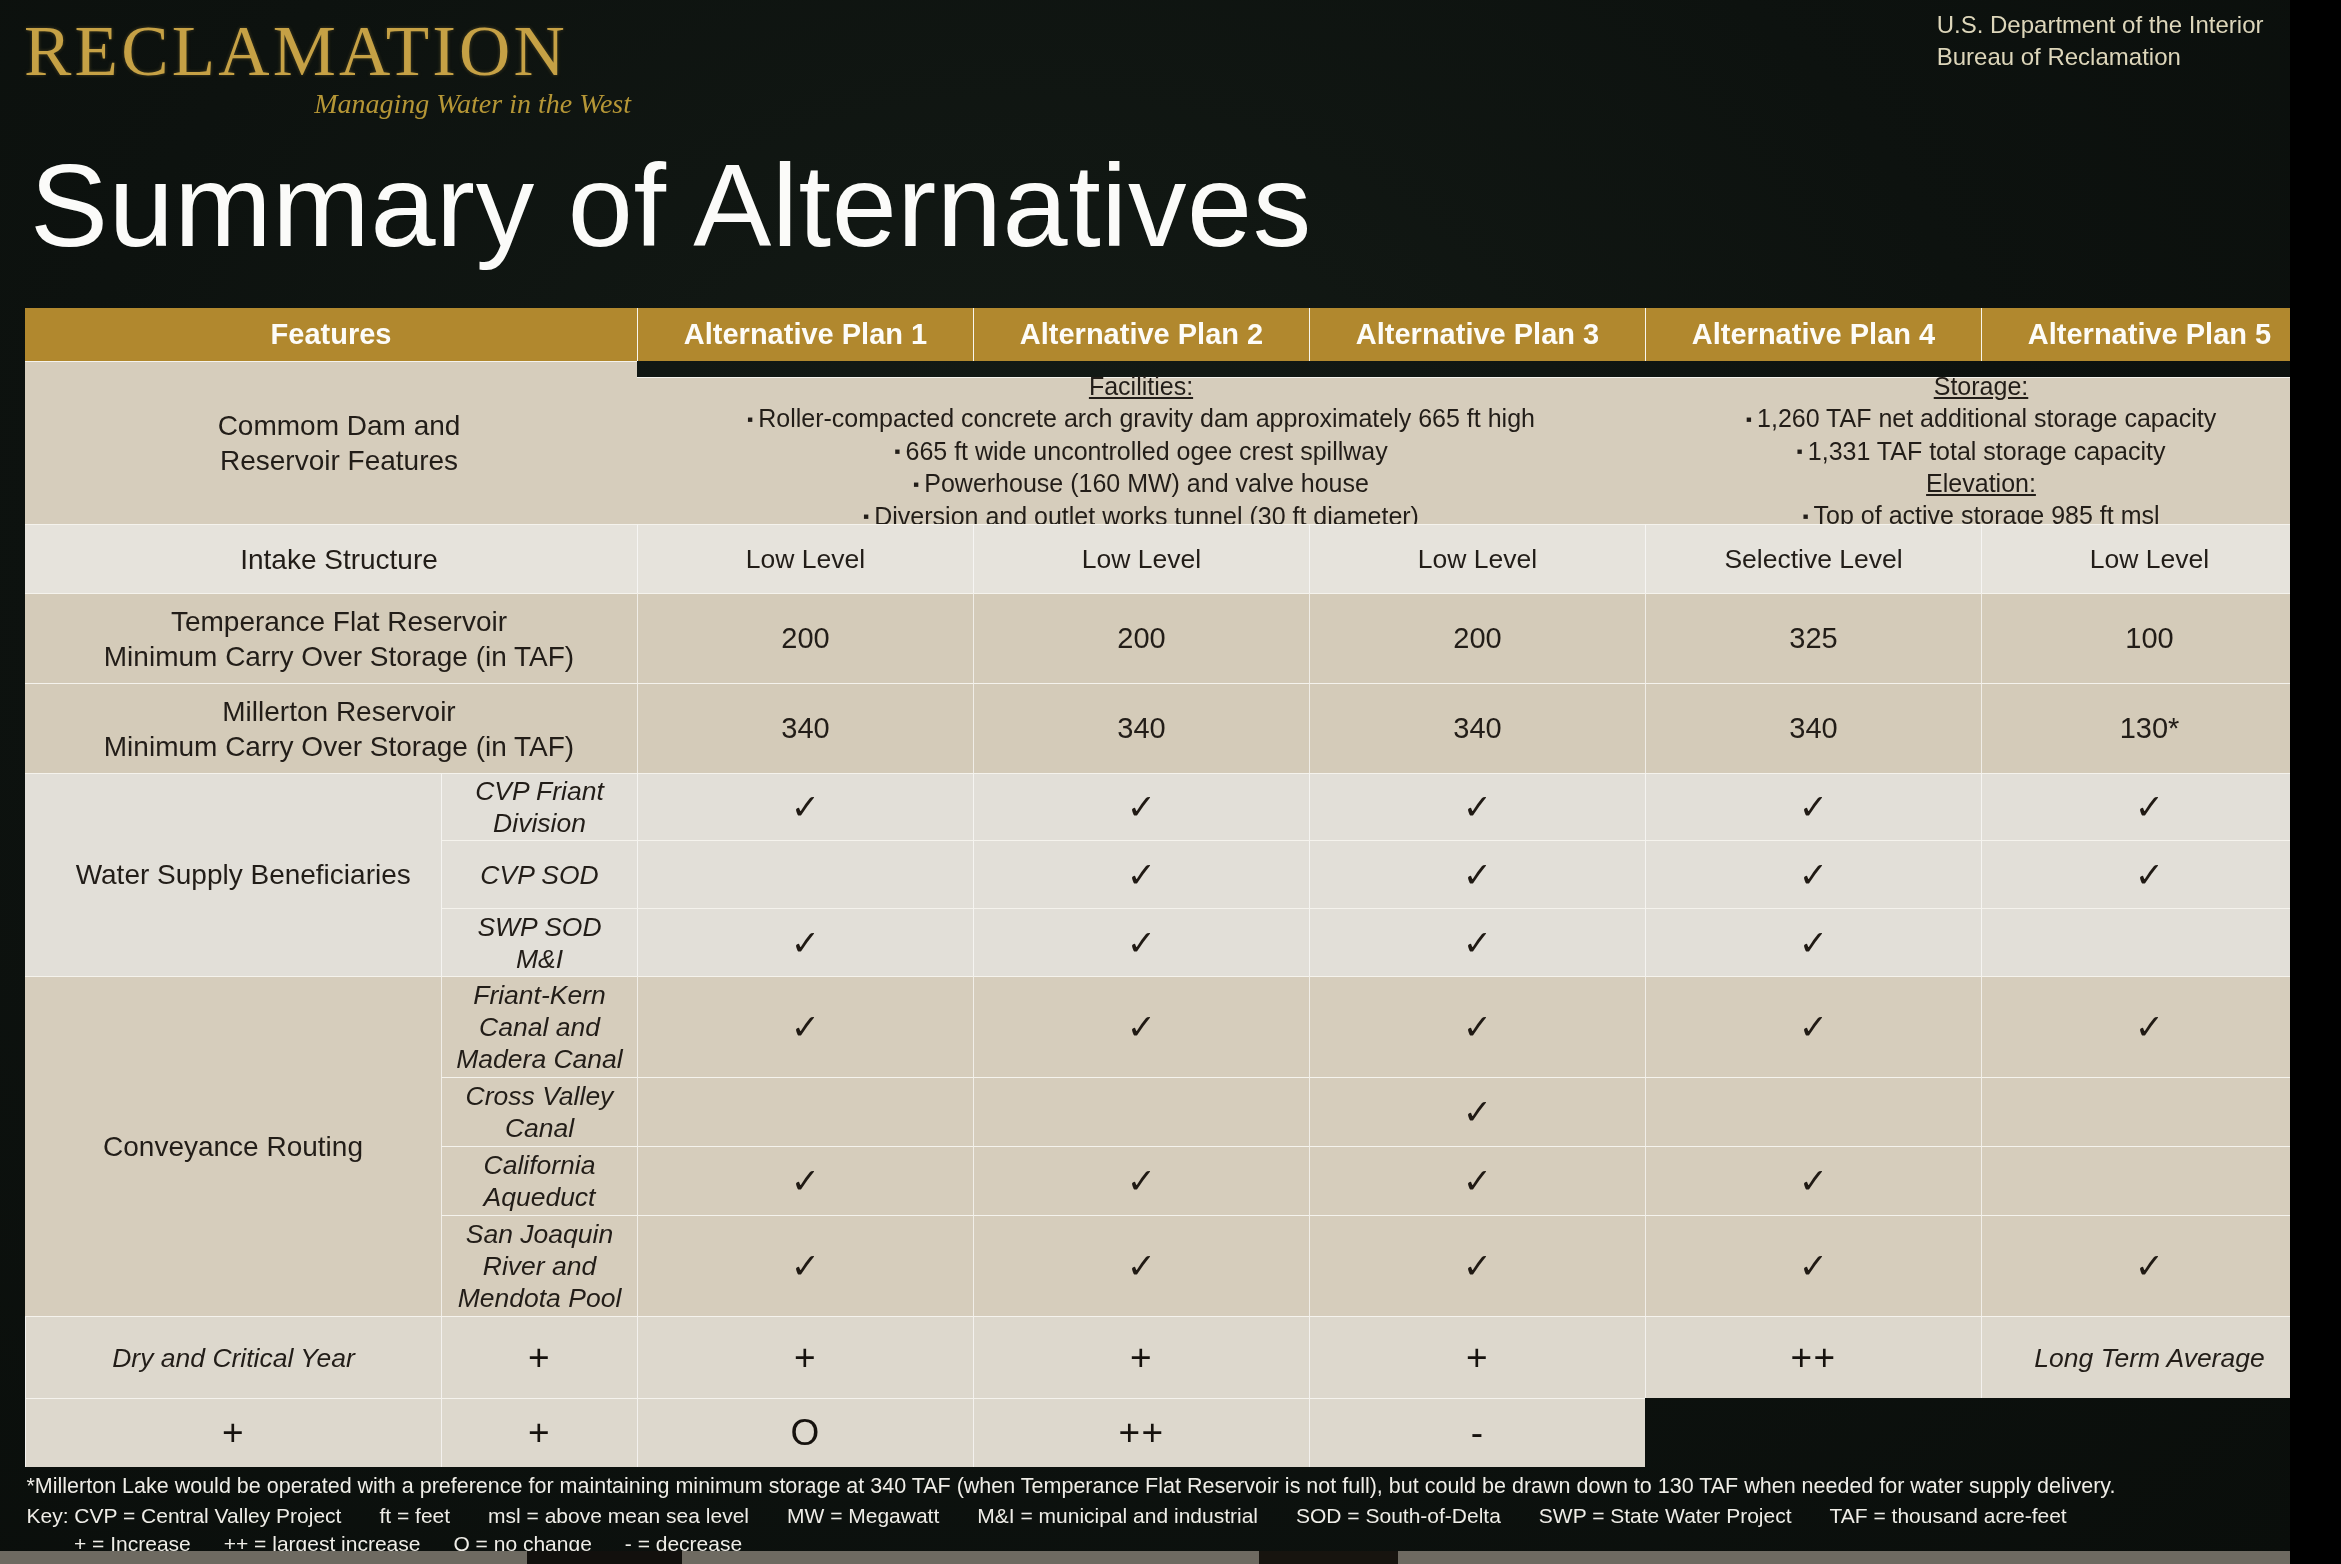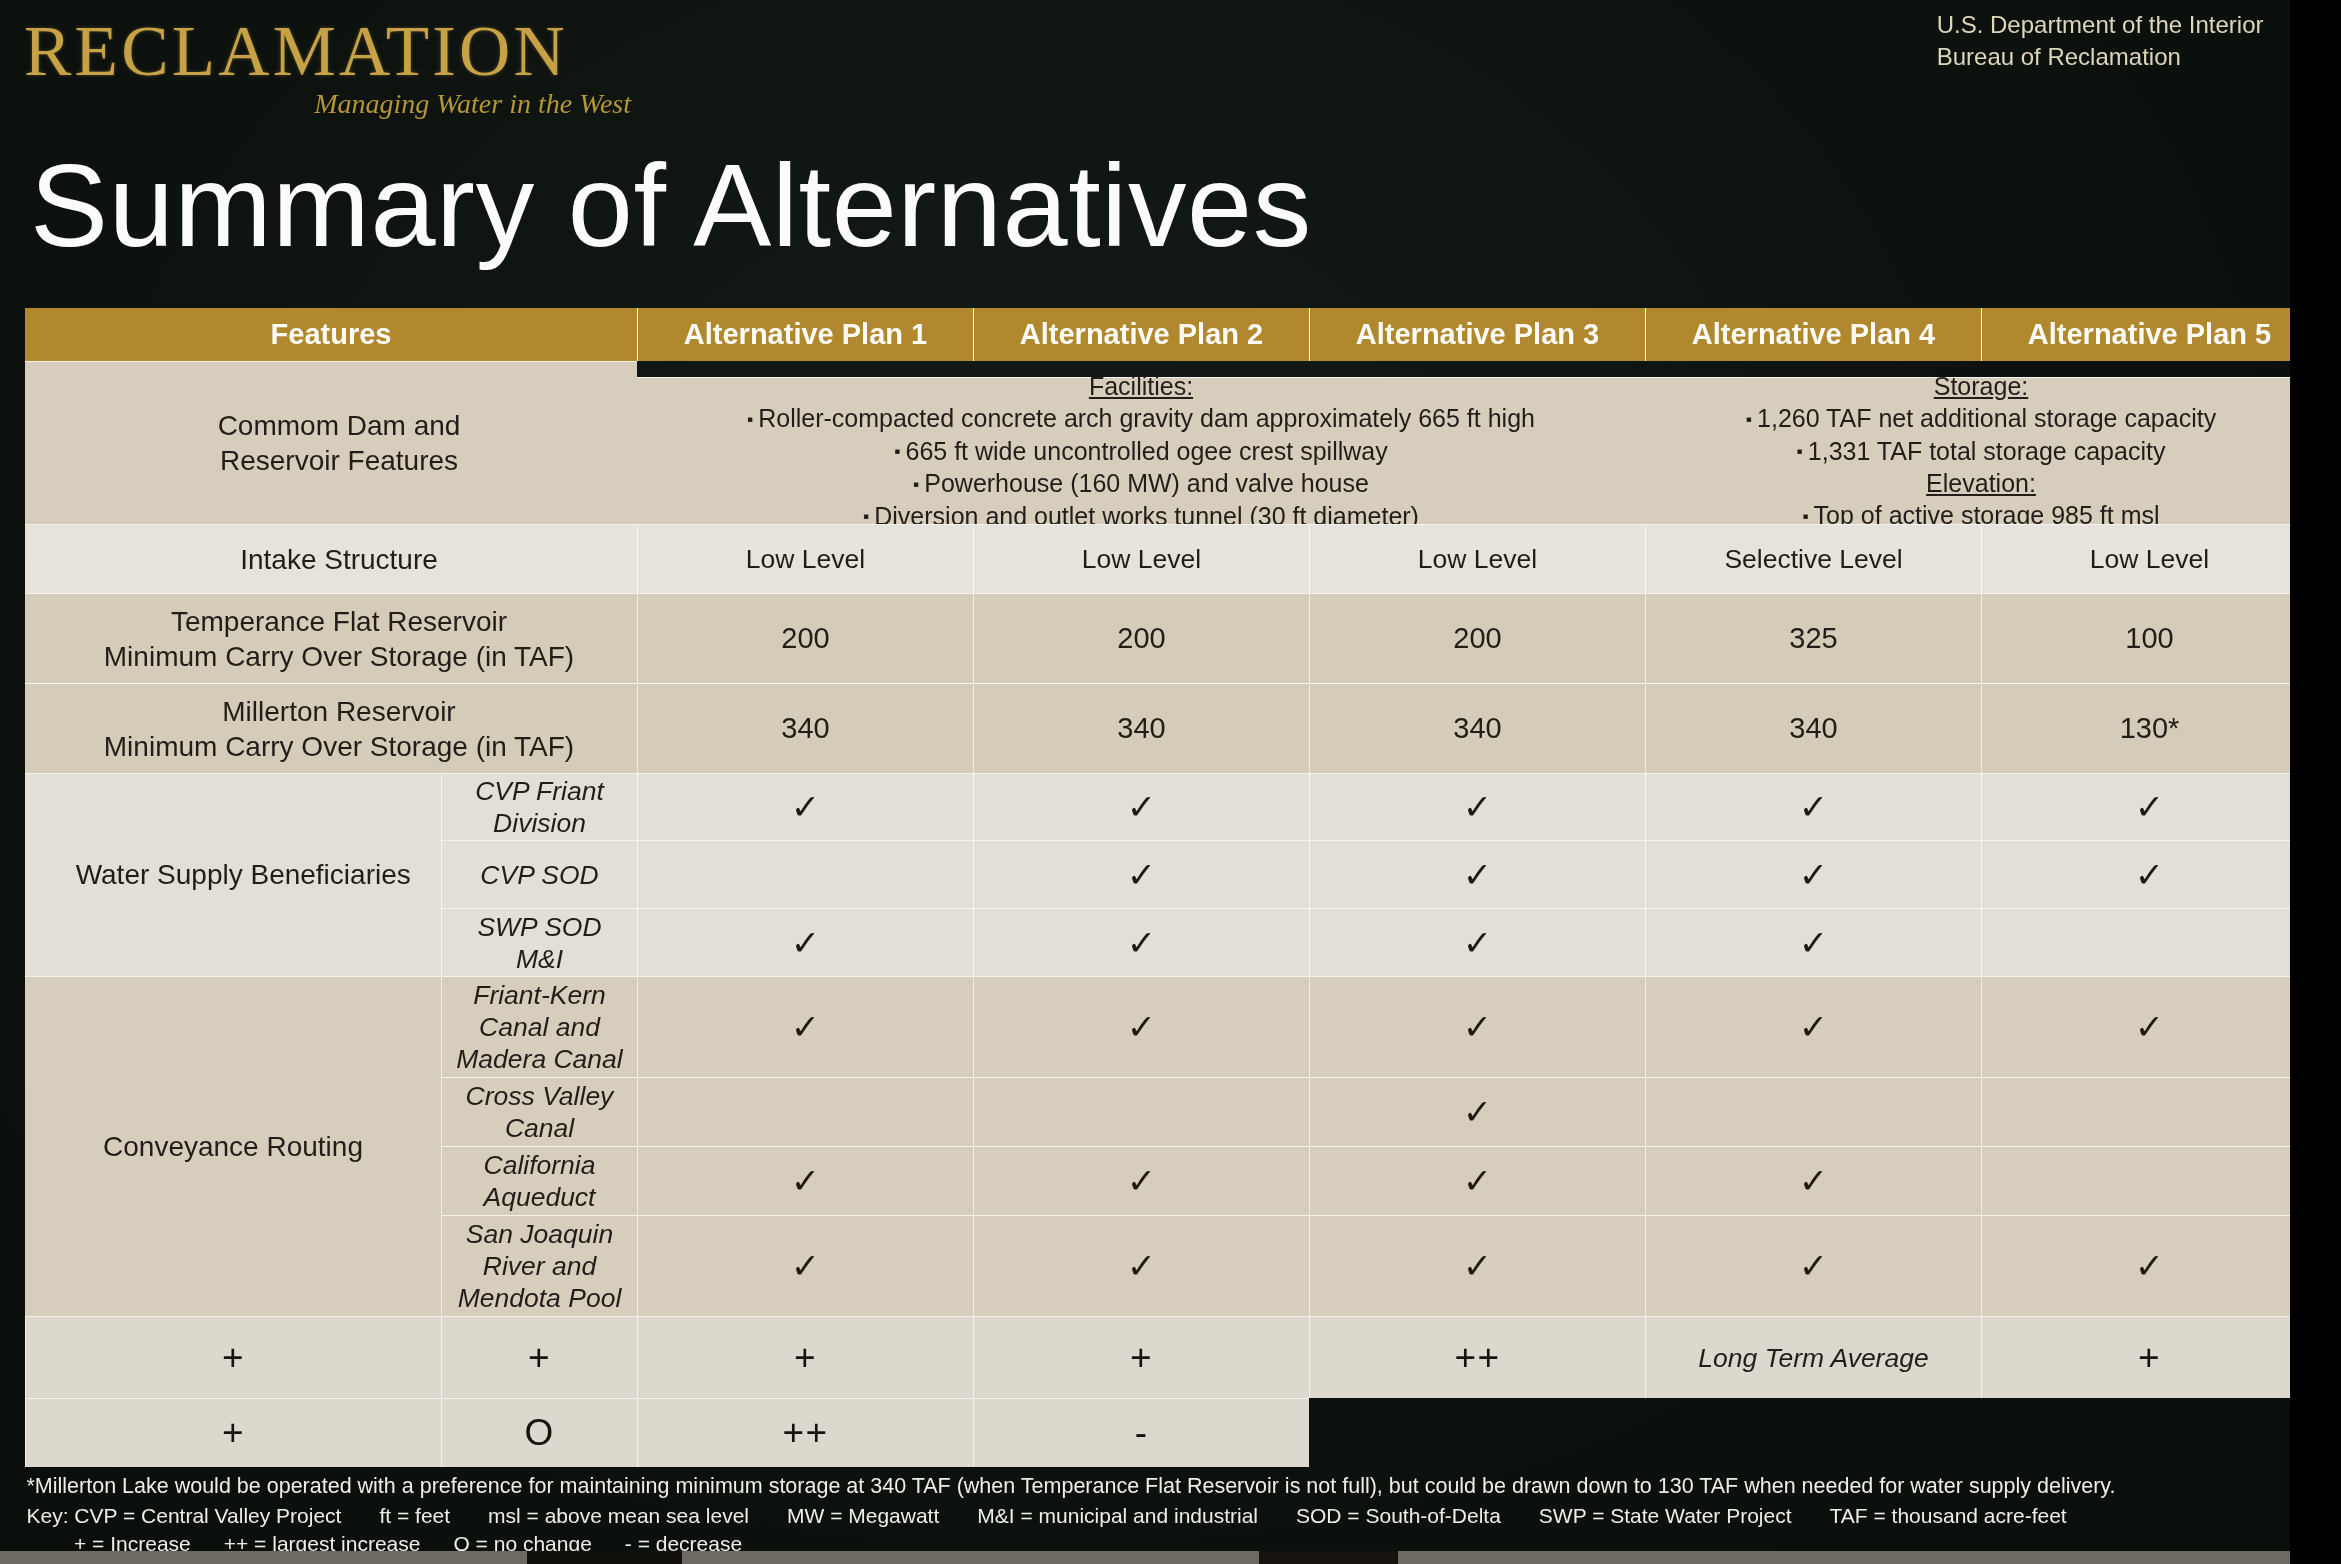--- a/index.html
+++ b/index.html
@@ -185,20 +185,21 @@
     <div class="c tan bt bl chk"></div>
 
     <div class="c tan bt bl sub">San Joaquin River and Mendota Pool</div>
     <div class="c tan bt bl chk">✓</div>
     <div class="c tan bt bl chk">✓</div>
     <div class="c tan bt bl chk">✓</div>
     <div class="c tan bt bl chk">✓</div>
     <div class="c tan bt bl chk">✓</div>
 
 
+    <div class="c lt3 bt bl sub">Dry and Critical Year</div>
     <div class="c lt3 bt bl op">+</div>
     <div class="c lt3 bt bl op">+</div>
     <div class="c lt3 bt bl op">+</div>
     <div class="c lt3 bt bl op">+</div>
     <div class="c lt3 bt bl op">++</div>
 
     <div class="c lt3 bt bl sub">Long Term Average</div>
     <div class="c lt3 bt bl op">+</div>
     <div class="c lt3 bt bl op">+</div>
     <div class="c lt3 bt bl op">O</div>

